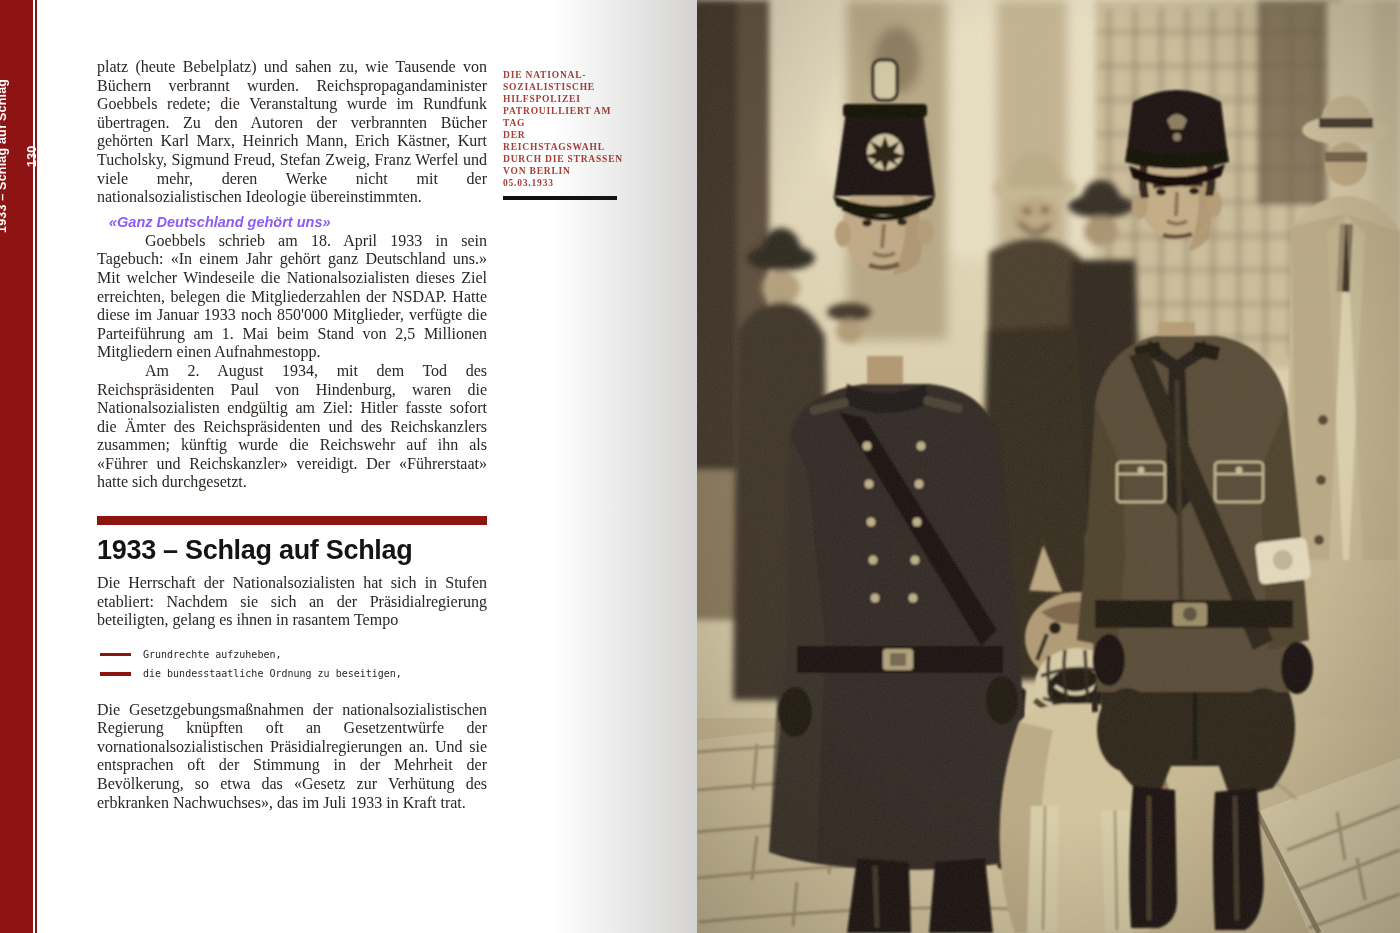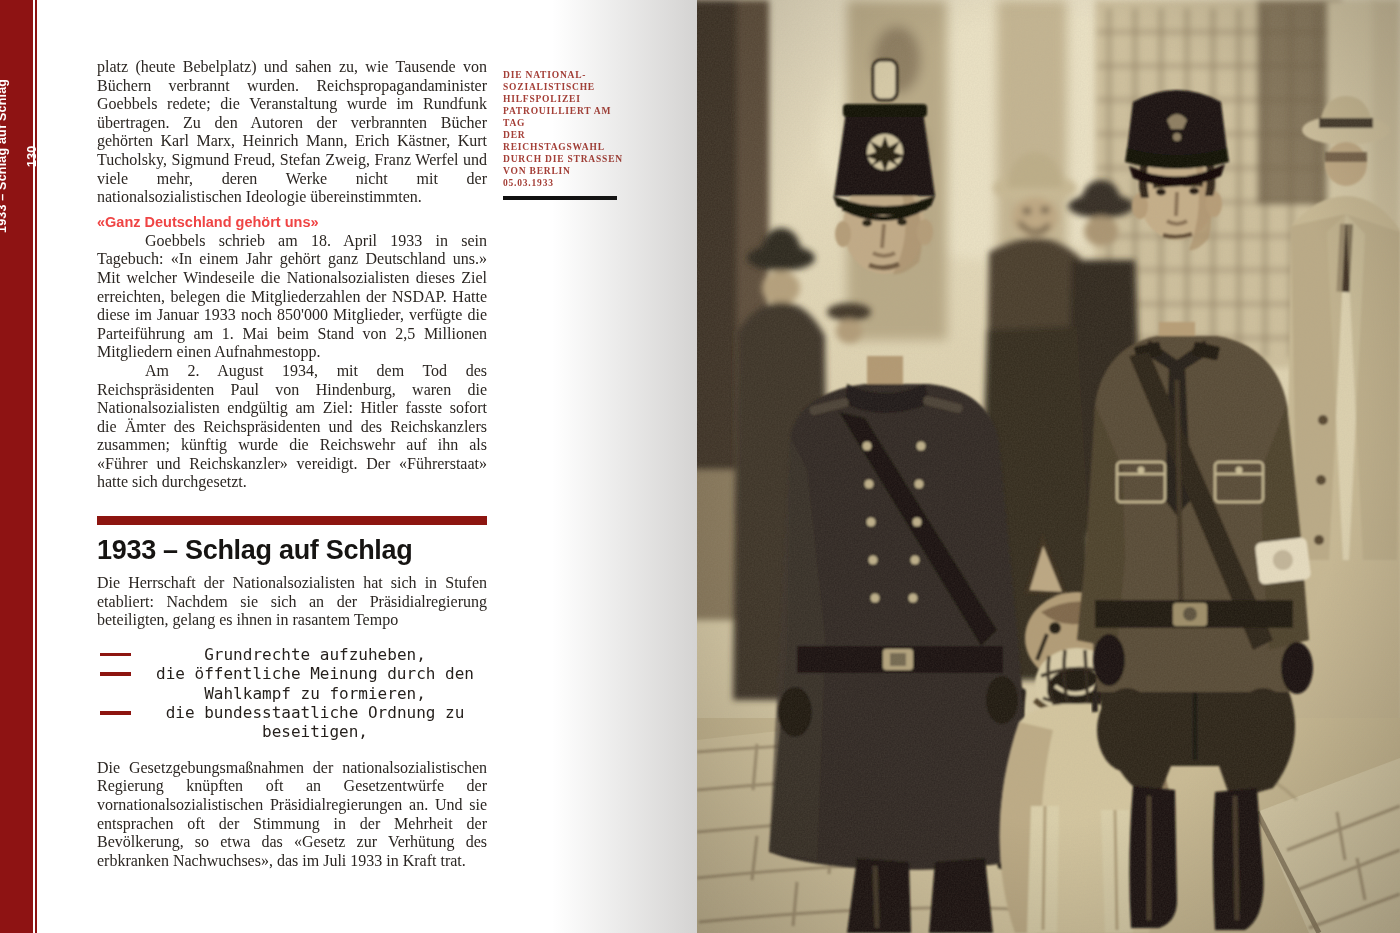--- a/index.html
+++ b/index.html
@@ -15,27 +15,27 @@
   .spine-label-inner{display:flex;flex-direction:column;align-items:center;gap:16px;
                font-family:"Liberation Sans", sans-serif;font-weight:bold;font-size:12.5px;
                color:#ffffff;letter-spacing:.2px;white-space:nowrap;}
 
   
   .column{position:absolute;left:97px;top:58px;width:390px;}
   .body-p{font-size:16px;line-height:18.6px;text-align:justify;margin:0;
           -webkit-hyphens:auto;hyphens:auto;}
   .indent{text-indent:48px;}
   .subhead{font-family:"Liberation Sans", sans-serif;font-weight:bold;font-size:14.5px;
-           margin:7px 0 2px 0;color:#ef4444;}
+           margin:7px 0 2px 12px;color:#8b5cf6;font-style:italic;}
   .rule-red{height:9px;background:#8D1510;margin-top:24px;}
   .headline{font-family:"Liberation Sans", sans-serif;font-weight:bold;font-size:27px;
             letter-spacing:-.3px;color:#161412;margin:10px 0 0 0;}
   .intro{margin-top:8px;}
-  .goal-list{margin-top:15px;font-family:"DejaVu Sans Mono", monospace;font-size:16px;
-             line-height:19.4px;color:#241f1b;text-align:center;}
+  .goal-list{margin-top:15px;font-family:"DejaVu Sans Mono", monospace;font-size:10px;
+             line-height:19.4px;color:#241f1b;}
   .goal-item{position:relative;padding-left:46px;}
   .dash{position:absolute;left:3px;top:8px;width:31px;height:3.5px;background:#8D1510;}
   .closing{margin-top:17px;}
 
   
   .caption{position:absolute;left:503px;top:69px;width:125px;
            font-family:"Liberation Serif", serif;font-weight:bold;font-size:9.5px;
            line-height:12px;letter-spacing:.8px;color:#A43E36;}
   .caption-rule{width:114px;height:4px;background:#111111;margin-top:7px;}
 
@@ -70,21 +70,20 @@
     <h1 class="headline">1933 – Schlag auf Schlag</h1>
     <p class="body-p intro">Die Herrschaft der Nationalsozialisten hat sich in Stufen etabliert: Nachdem sie sich an der Präsidialregierung beteiligten, gelang es ihnen in rasantem Tempo</p>
 
     <div class="goal-list">
         <div class="goal-item">
         <span class="dash"></span>
         <span class="goal-text">Grundrechte aufzuheben,</span>
       </div>
         <div class="goal-item">
         <span class="dash"></span>
-        <span class="goal-text">die öffentliche Meinung durch den Wahlkampf zu formieren,</span>
       </div>
         <div class="goal-item">
         <span class="dash"></span>
         <span class="goal-text">die bundesstaatliche Ordnung zu beseitigen,</span>
       </div>
       </div>
 
     <p class="body-p closing">Die Gesetzgebungsmaßnahmen der nationalsozialistischen Regierung knüpften oft an Gesetzentwürfe der vornationalsozialistischen Präsidialregierungen an. Und sie entsprachen oft der Stimmung in der Mehrheit der Bevölkerung, so etwa das «Gesetz zur Verhütung des erbkranken Nachwuchses», das im Juli 1933 in Kraft trat.</p>
   </div>
 

